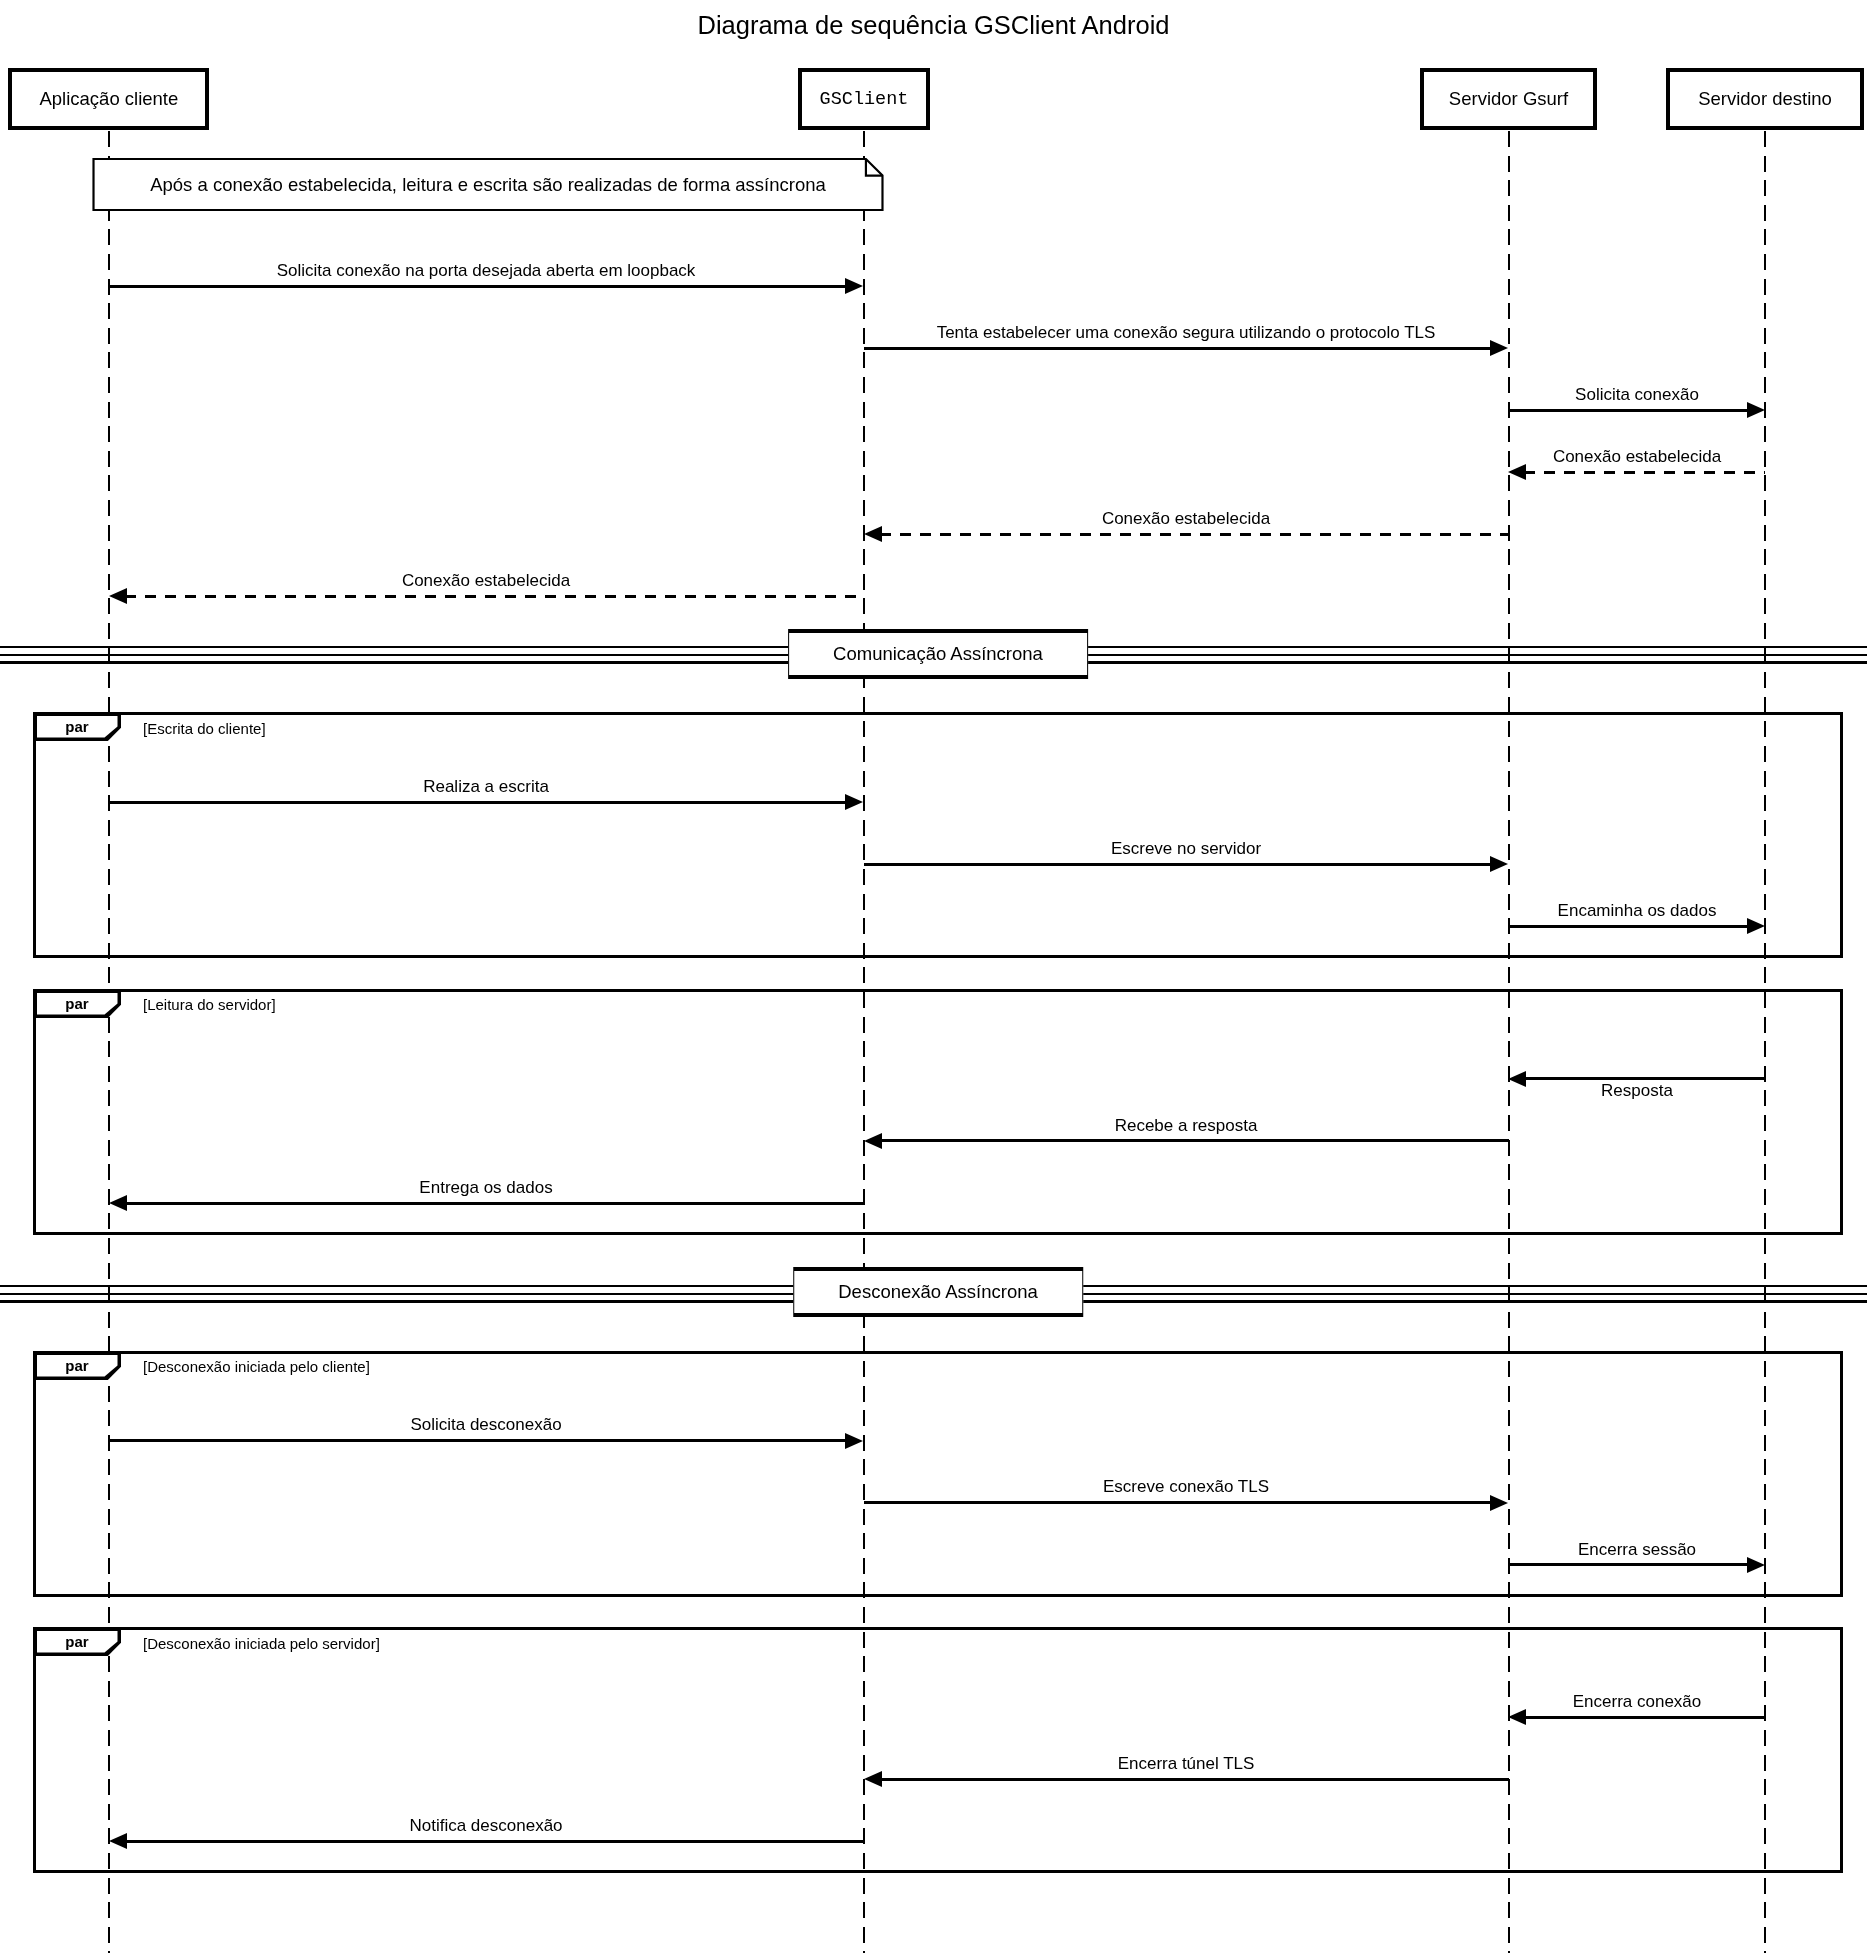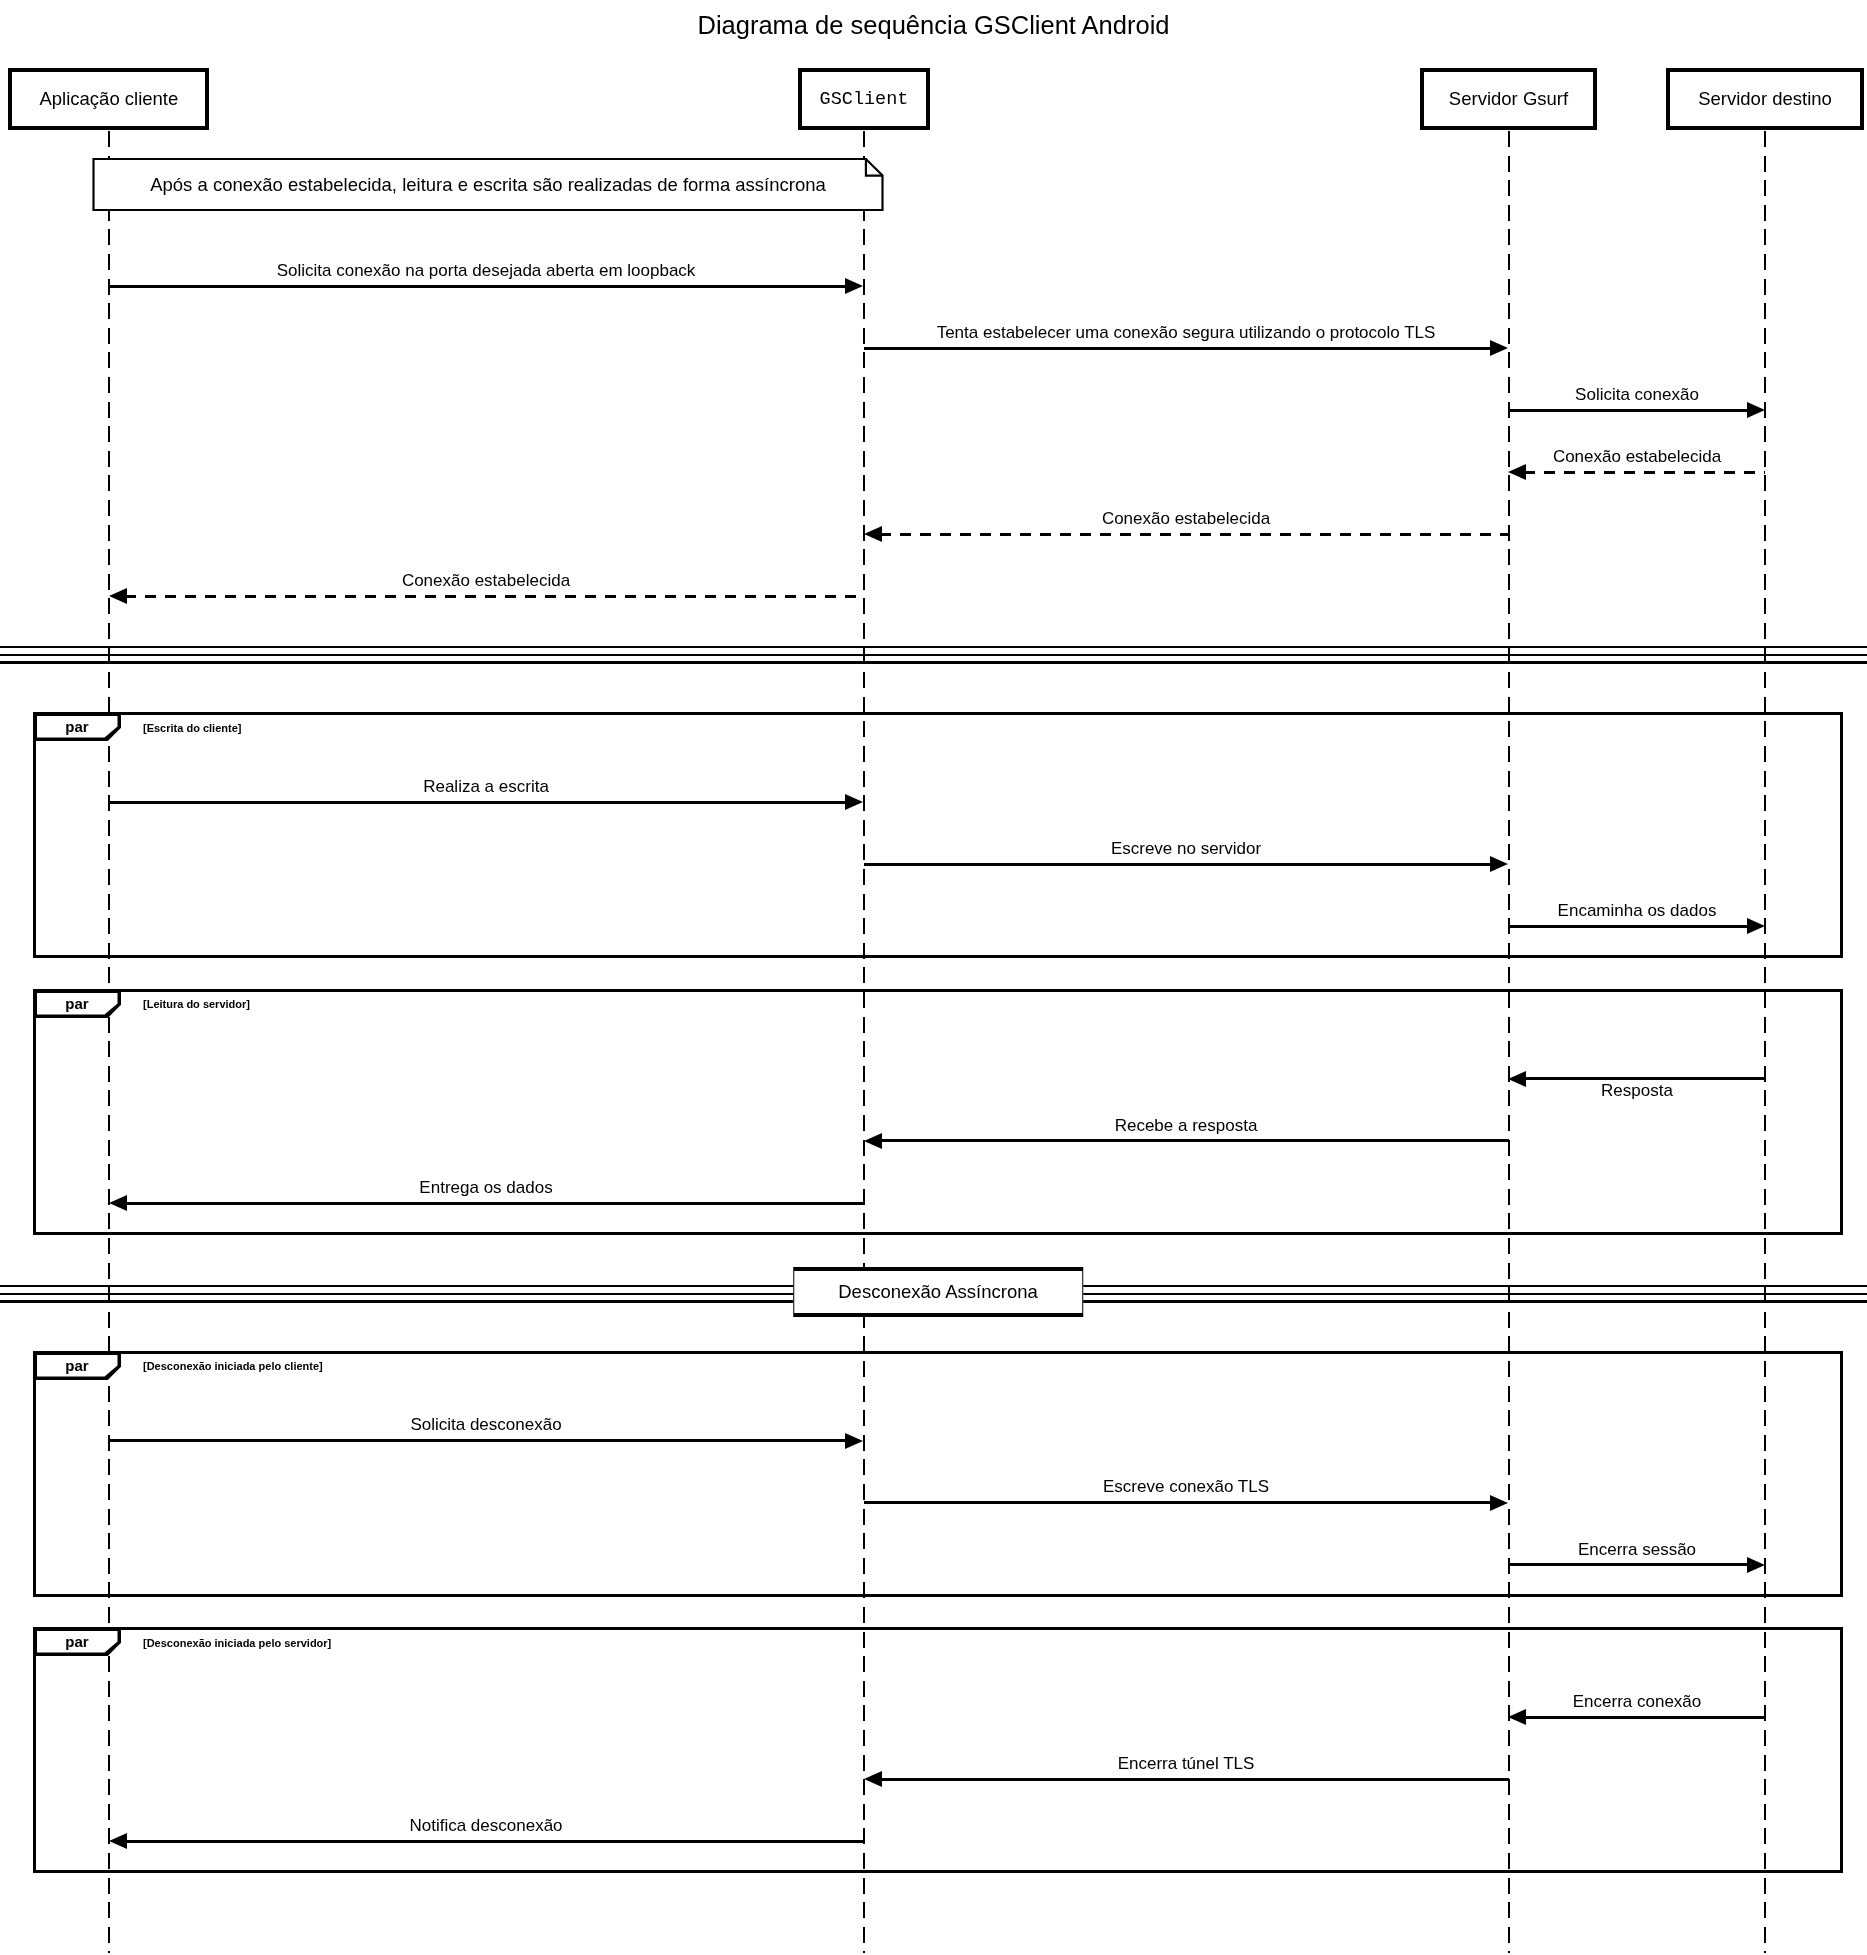--- a/index.html
+++ b/index.html
@@ -34,21 +34,21 @@
               border:1.3px solid #000; border-top-width:4.8px; border-bottom-width:4.8px;
               font-size:18.5px; line-height:42px; padding:0 44px; white-space:nowrap; z-index:3; }
 
   .frame { position:absolute; box-sizing:border-box; border:3.5px solid #000; background:transparent; z-index:2; }
   .ftab { position:absolute; width:88px; height:29px; background:#000;
           clip-path:polygon(0 0,100% 0,100% 54%,85% 100%,0 100%); z-index:3; }
   .ftab-in { position:absolute; left:3.5px; top:3.5px; width:81px; height:22px; background:#fff;
              clip-path:polygon(0 0,100% 0,100% 50%,84% 100%,0 100%);
              display:flex; align-items:center; justify-content:center;
              font-weight:bold; font-size:15px; }
-  .fcond { position:absolute; font-weight:bold; font-size:11px; white-space:nowrap;
+  .fcond { position:absolute; font-weight:normal; font-size:15px; white-space:nowrap;
            height:27px; line-height:27px; z-index:3;text-align:right; }
 </style>
 </head>
 <body>
 
 <main id="canvas">
   <h1 class="title">Diagrama de sequência GSClient Android</h1>
 
   <div class="note-wrap">
     <svg width="796" height="51" viewBox="0 0 1810 117">
@@ -87,20 +87,21 @@
     <div class="msglabel" style="left: 1637px; top: 445px;">Conexão estabelecida</div>
     <div class="msgline dashed" style="top: 533px; left: 880px; width: 629px;"></div>
     <div class="arrowhead left" style="top: 526px; left: 864px;"></div>
     <div class="msglabel" style="left: 1186px; top: 507px;">Conexão estabelecida</div>
     <div class="msgline dashed" style="top: 595px; left: 125px; width: 739px;"></div>
     <div class="arrowhead left" style="top: 588px; left: 109px;"></div>
     <div class="msglabel" style="left: 486px; top: 569px;">Conexão estabelecida</div>
     <div class="divbar" style="top: 646px; height: 2.2px;"></div>
     <div class="divbar" style="top: 654px; height: 2.2px;"></div>
     <div class="divbar" style="top: 661px; height: 2.6px;"></div>
+    <div class="divlabel" style="left: 938px; top: 629px;">Comunicação Assíncrona</div>
     <div class="msgline" style="top: 801px; left: 109px; width: 739px;"></div>
     <div class="arrowhead right" style="top: 794px; left: 845px;"></div>
     <div class="msglabel" style="left: 486px; top: 775px;">Realiza a escrita</div>
     <div class="msgline" style="top: 863px; left: 864px; width: 629px;"></div>
     <div class="arrowhead right" style="top: 856px; left: 1490px;"></div>
     <div class="msglabel" style="left: 1186px; top: 837px;">Escreve no servidor</div>
     <div class="msgline" style="top: 925px; left: 1508px; width: 241px;"></div>
     <div class="arrowhead right" style="top: 918px; left: 1747px;"></div>
     <div class="msglabel" style="left: 1637px; top: 899px;">Encaminha os dados</div>
     <div class="frame" style="left: 33px; top: 712px; width: 1810px; height: 246px;"></div>

